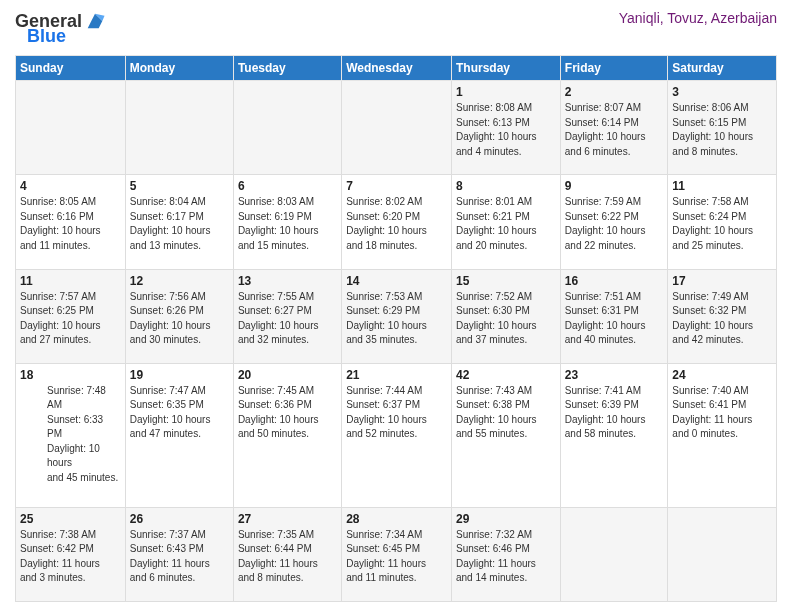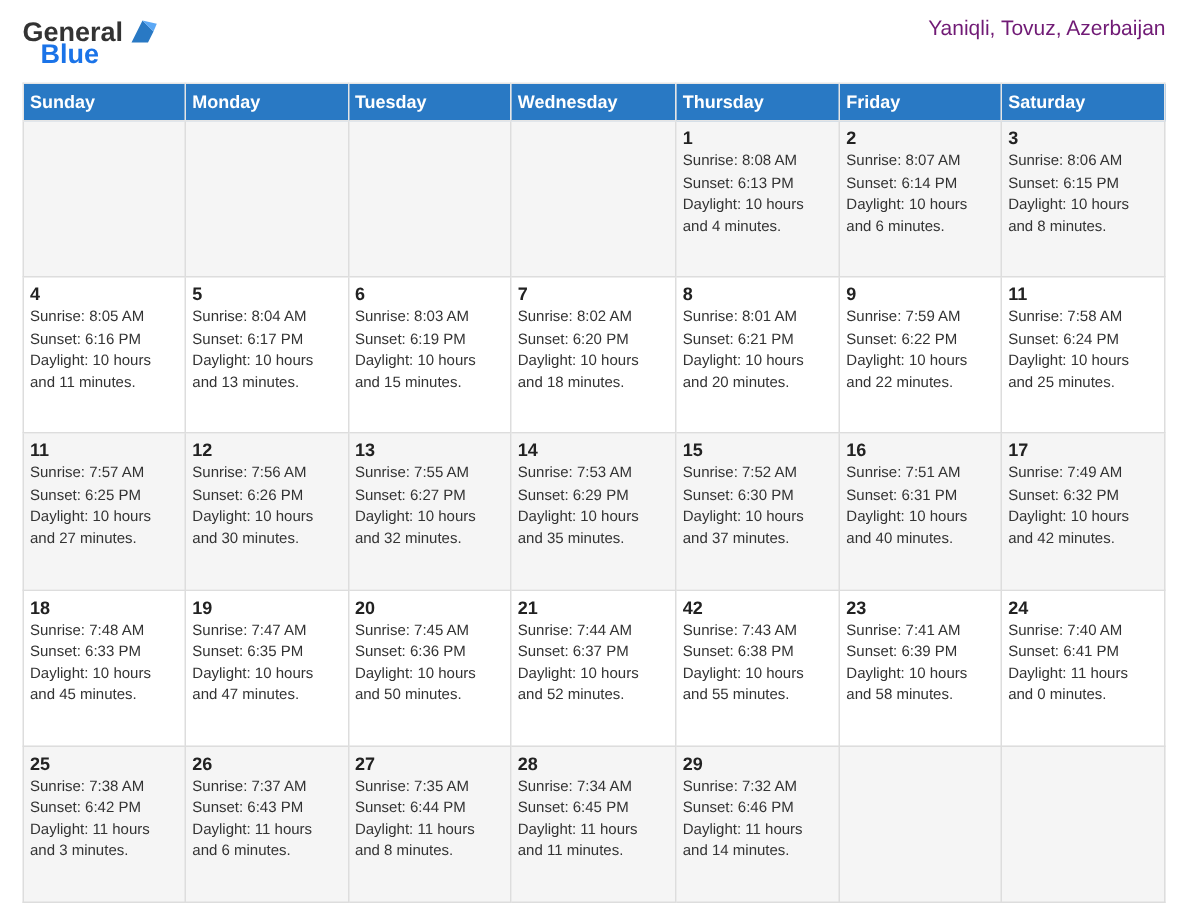--- a/index.html
+++ b/index.html
@@ -263,21 +263,21 @@
             <div class="day-number">17</div>
             <div class="day-info" style="white-space: pre-line;">Sunrise: 7:49 AM
 Sunset: 6:32 PM
 Daylight: 10 hours
 and 42 minutes.</div>
           </td>
         </tr>
         <tr>
           <td>
             <div class="day-number">18</div>
-            <div class="day-info" style="white-space: pre-line;">Sunrise: 7:48 AM
+            <div class="day-info" style="white-space: pre-line; margin-left: 27px;">Sunrise: 7:48 AM
 Sunset: 6:33 PM
 Daylight: 10 hours
 and 45 minutes.</div>
           </td>
           <td>
             <div class="day-number">19</div>
             <div class="day-info" style="white-space: pre-line;">Sunrise: 7:47 AM
 Sunset: 6:35 PM
 Daylight: 10 hours
 and 47 minutes.</div>

